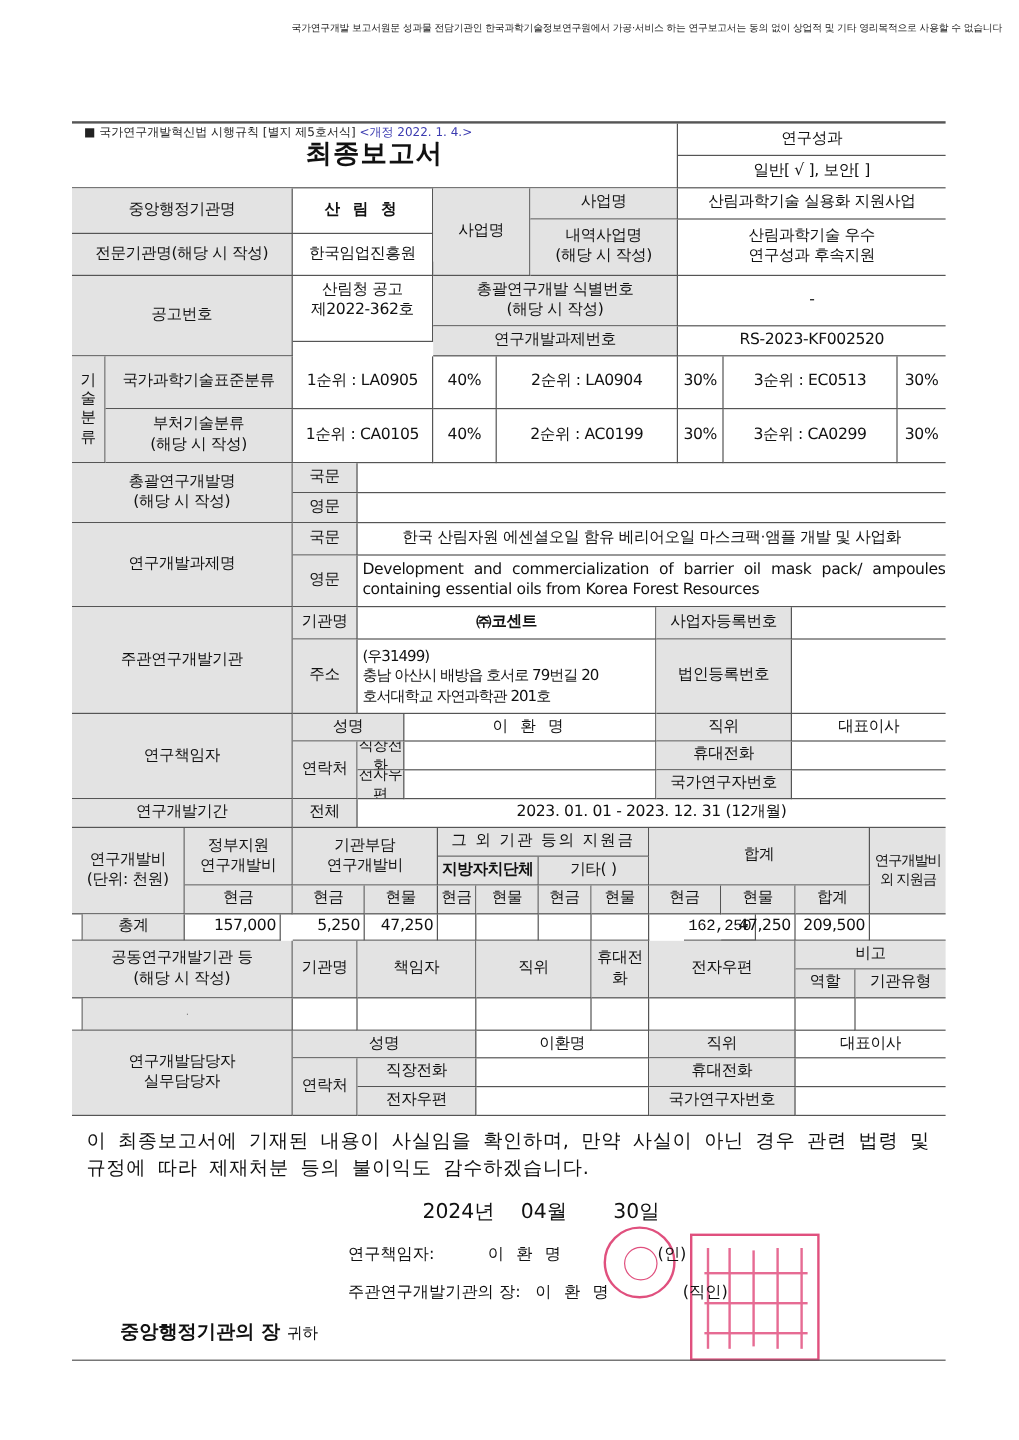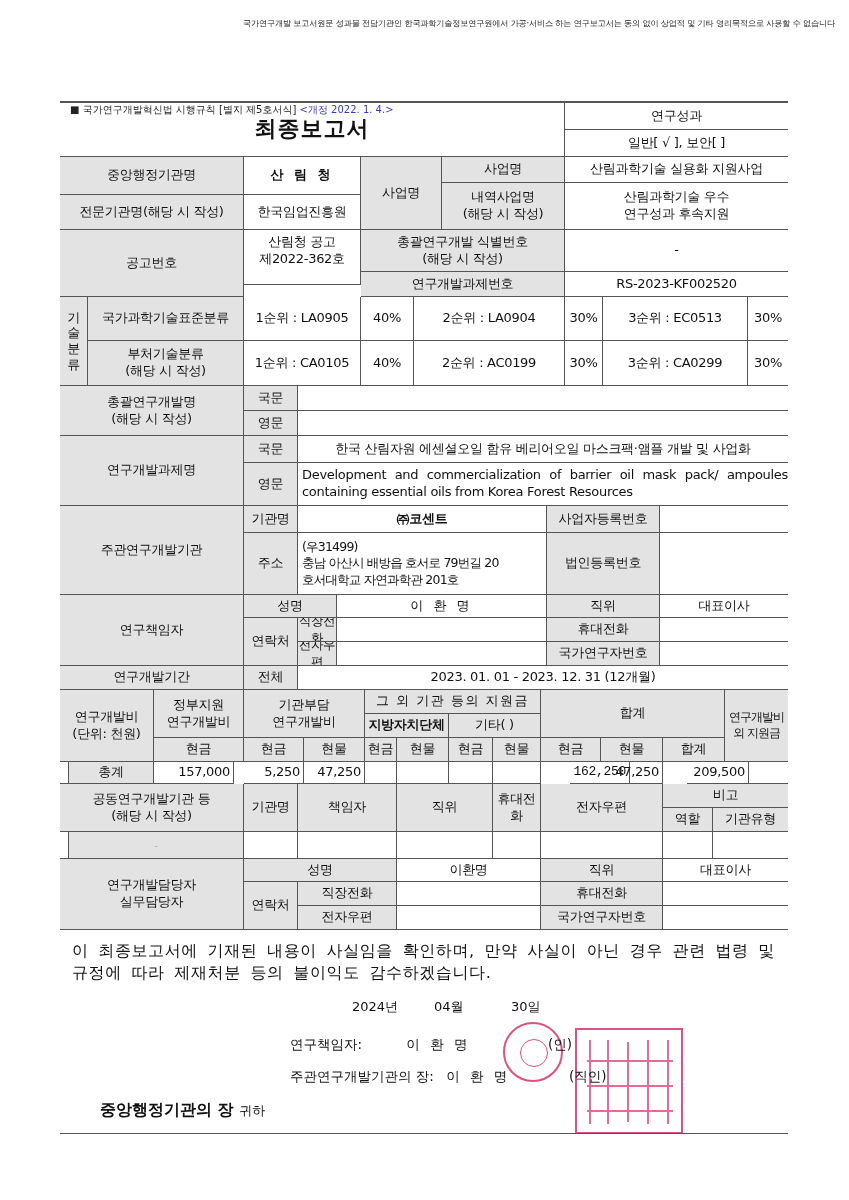--- a/index.html
+++ b/index.html
@@ -13,21 +13,21 @@
        overflow:hidden; white-space:pre-line; letter-spacing:-0.3px; }
   .g { background:#e3e3e3; }
   .nb-r { border-right:none; }
   .left { justify-content:flex-start; text-align:left; padding-left:4px; }
   .right { justify-content:flex-end; text-align:right; padding-right:3px; }
   .title { font-size:22px; font-weight:bold; letter-spacing:1px; }
   .bold { font-weight:bold; letter-spacing:3px; }
   .hline { position:absolute; background:#555; height:2px; }
   .vert-label { flex-direction:column; line-height:1.2; font-size:13px; }
   .stmt { position:absolute; left:72px; top:940px; width:720px; font-size:16px; line-height:22px; letter-spacing:0.6px; word-spacing:4px; }
-  .date { position:absolute; top:998px; font-size:13px; }
+  .date { position:absolute; top:998px; font-size:17px; }
   .sig { position:absolute; font-size:13.5px; white-space:nowrap; }
   .footer-to { position:absolute; left:100px; top:1100px; font-size:16px; font-weight:bold; white-space:nowrap; }
   .footer-to .suffix { font-size:13px; font-weight:normal; }
   .stamp-round { position:absolute; left:503px; top:1022px; width:60px; height:60px; border:2px solid #e0507e; border-radius:50%; box-sizing:border-box; }
   .stamp-round::after { content:""; position:absolute; left:15px; top:15px; width:26px; height:26px; border:1.5px solid #e0507e; border-radius:50%; }
   .stamp-sq { position:absolute; left:575px; top:1028px; width:108px; height:106px; border:2px solid #e0507e; box-sizing:border-box; }
   .stamp-sq .ln { position:absolute; background:#e66b93; }
   .bottom-line { position:absolute; left:60px; top:1133px; width:728px; height:1px; background:#555; }
 </style>
 </head>
@@ -157,21 +157,21 @@
   <div class="c g" style="left:69px;top:762px;width:85px;height:22px;">총계</div>
   <div class="c right" style="left:154px;top:762px;width:80px;height:22px;">157,000</div>
   <div class="c right" style="left:244px;top:762px;width:60px;height:22px;">5,250</div>
   <div class="c right" style="left:304px;top:762px;width:61px;height:22px;">47,250</div>
   <div class="c" style="left:365px;top:762px;width:32px;height:22px;"></div>
   <div class="c" style="left:397px;top:762px;width:52px;height:22px;"></div>
   <div class="c" style="left:449px;top:762px;width:44px;height:22px;"></div>
   <div class="c" style="left:493px;top:762px;width:48px;height:22px;"></div>
   <div class="c right" style="left:570px;top:762px;width:60px;height:22px;font-family:Liberation Mono, monospace;">162,250</div>
   <div class="c right" style="left:601px;top:762px;width:62px;height:22px;">47,250</div>
-  <div class="c right" style="left:663px;top:762px;width:62px;height:22px;margin-left:24px;">209,500</div>
+  <div class="c right" style="left:663px;top:762px;width:62px;height:22px;">209,500</div>
   <div class="c nb-r" style="left:725px;top:762px;width:63px;height:22px;"></div>
 
   <div class="c g" style="left:60px;top:784px;width:184px;height:48px;">공동연구개발기관 등
 (해당 시 작성)</div>
   <div class="c g" style="left:244px;top:784px;width:54px;height:48px;">기관명</div>
   <div class="c g" style="left:298px;top:784px;width:99px;height:48px;">책임자</div>
   <div class="c g" style="left:397px;top:784px;width:96px;height:48px;">직위</div>
   <div class="c g" style="left:493px;top:784px;width:48px;height:48px;">휴대전
 화</div>
   <div class="c g" style="left:541px;top:784px;width:122px;height:48px;">전자우편</div>

